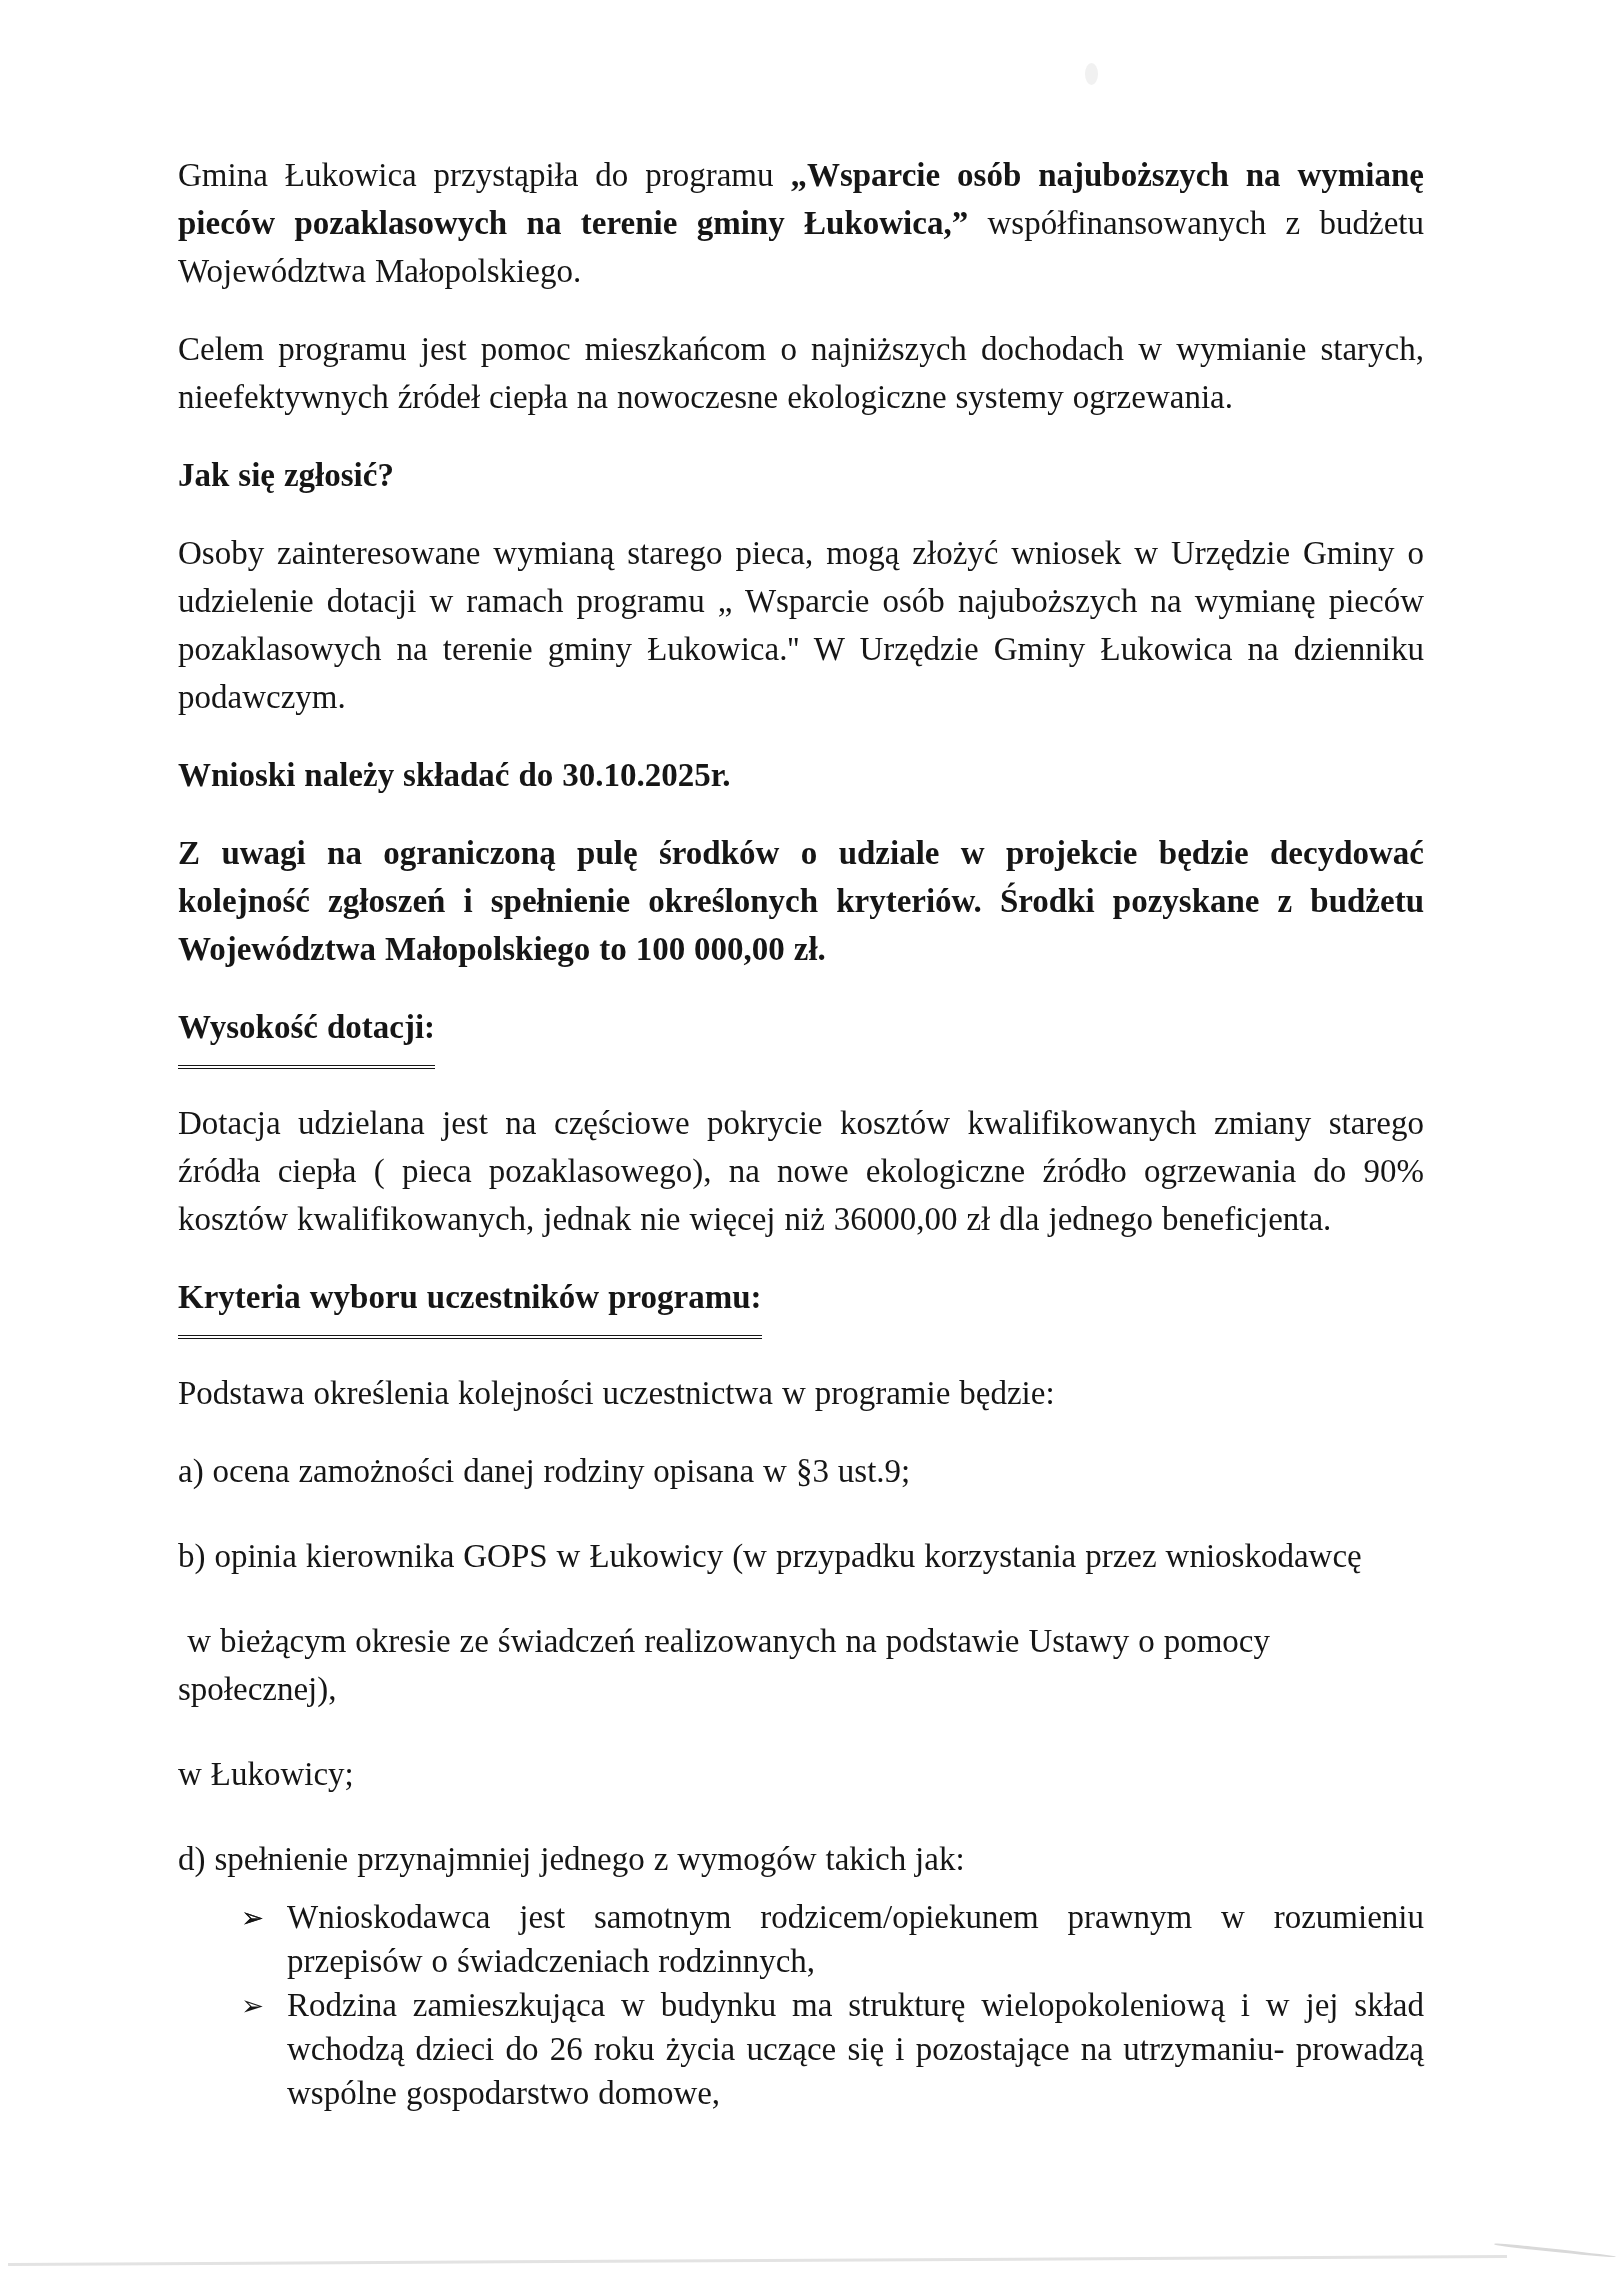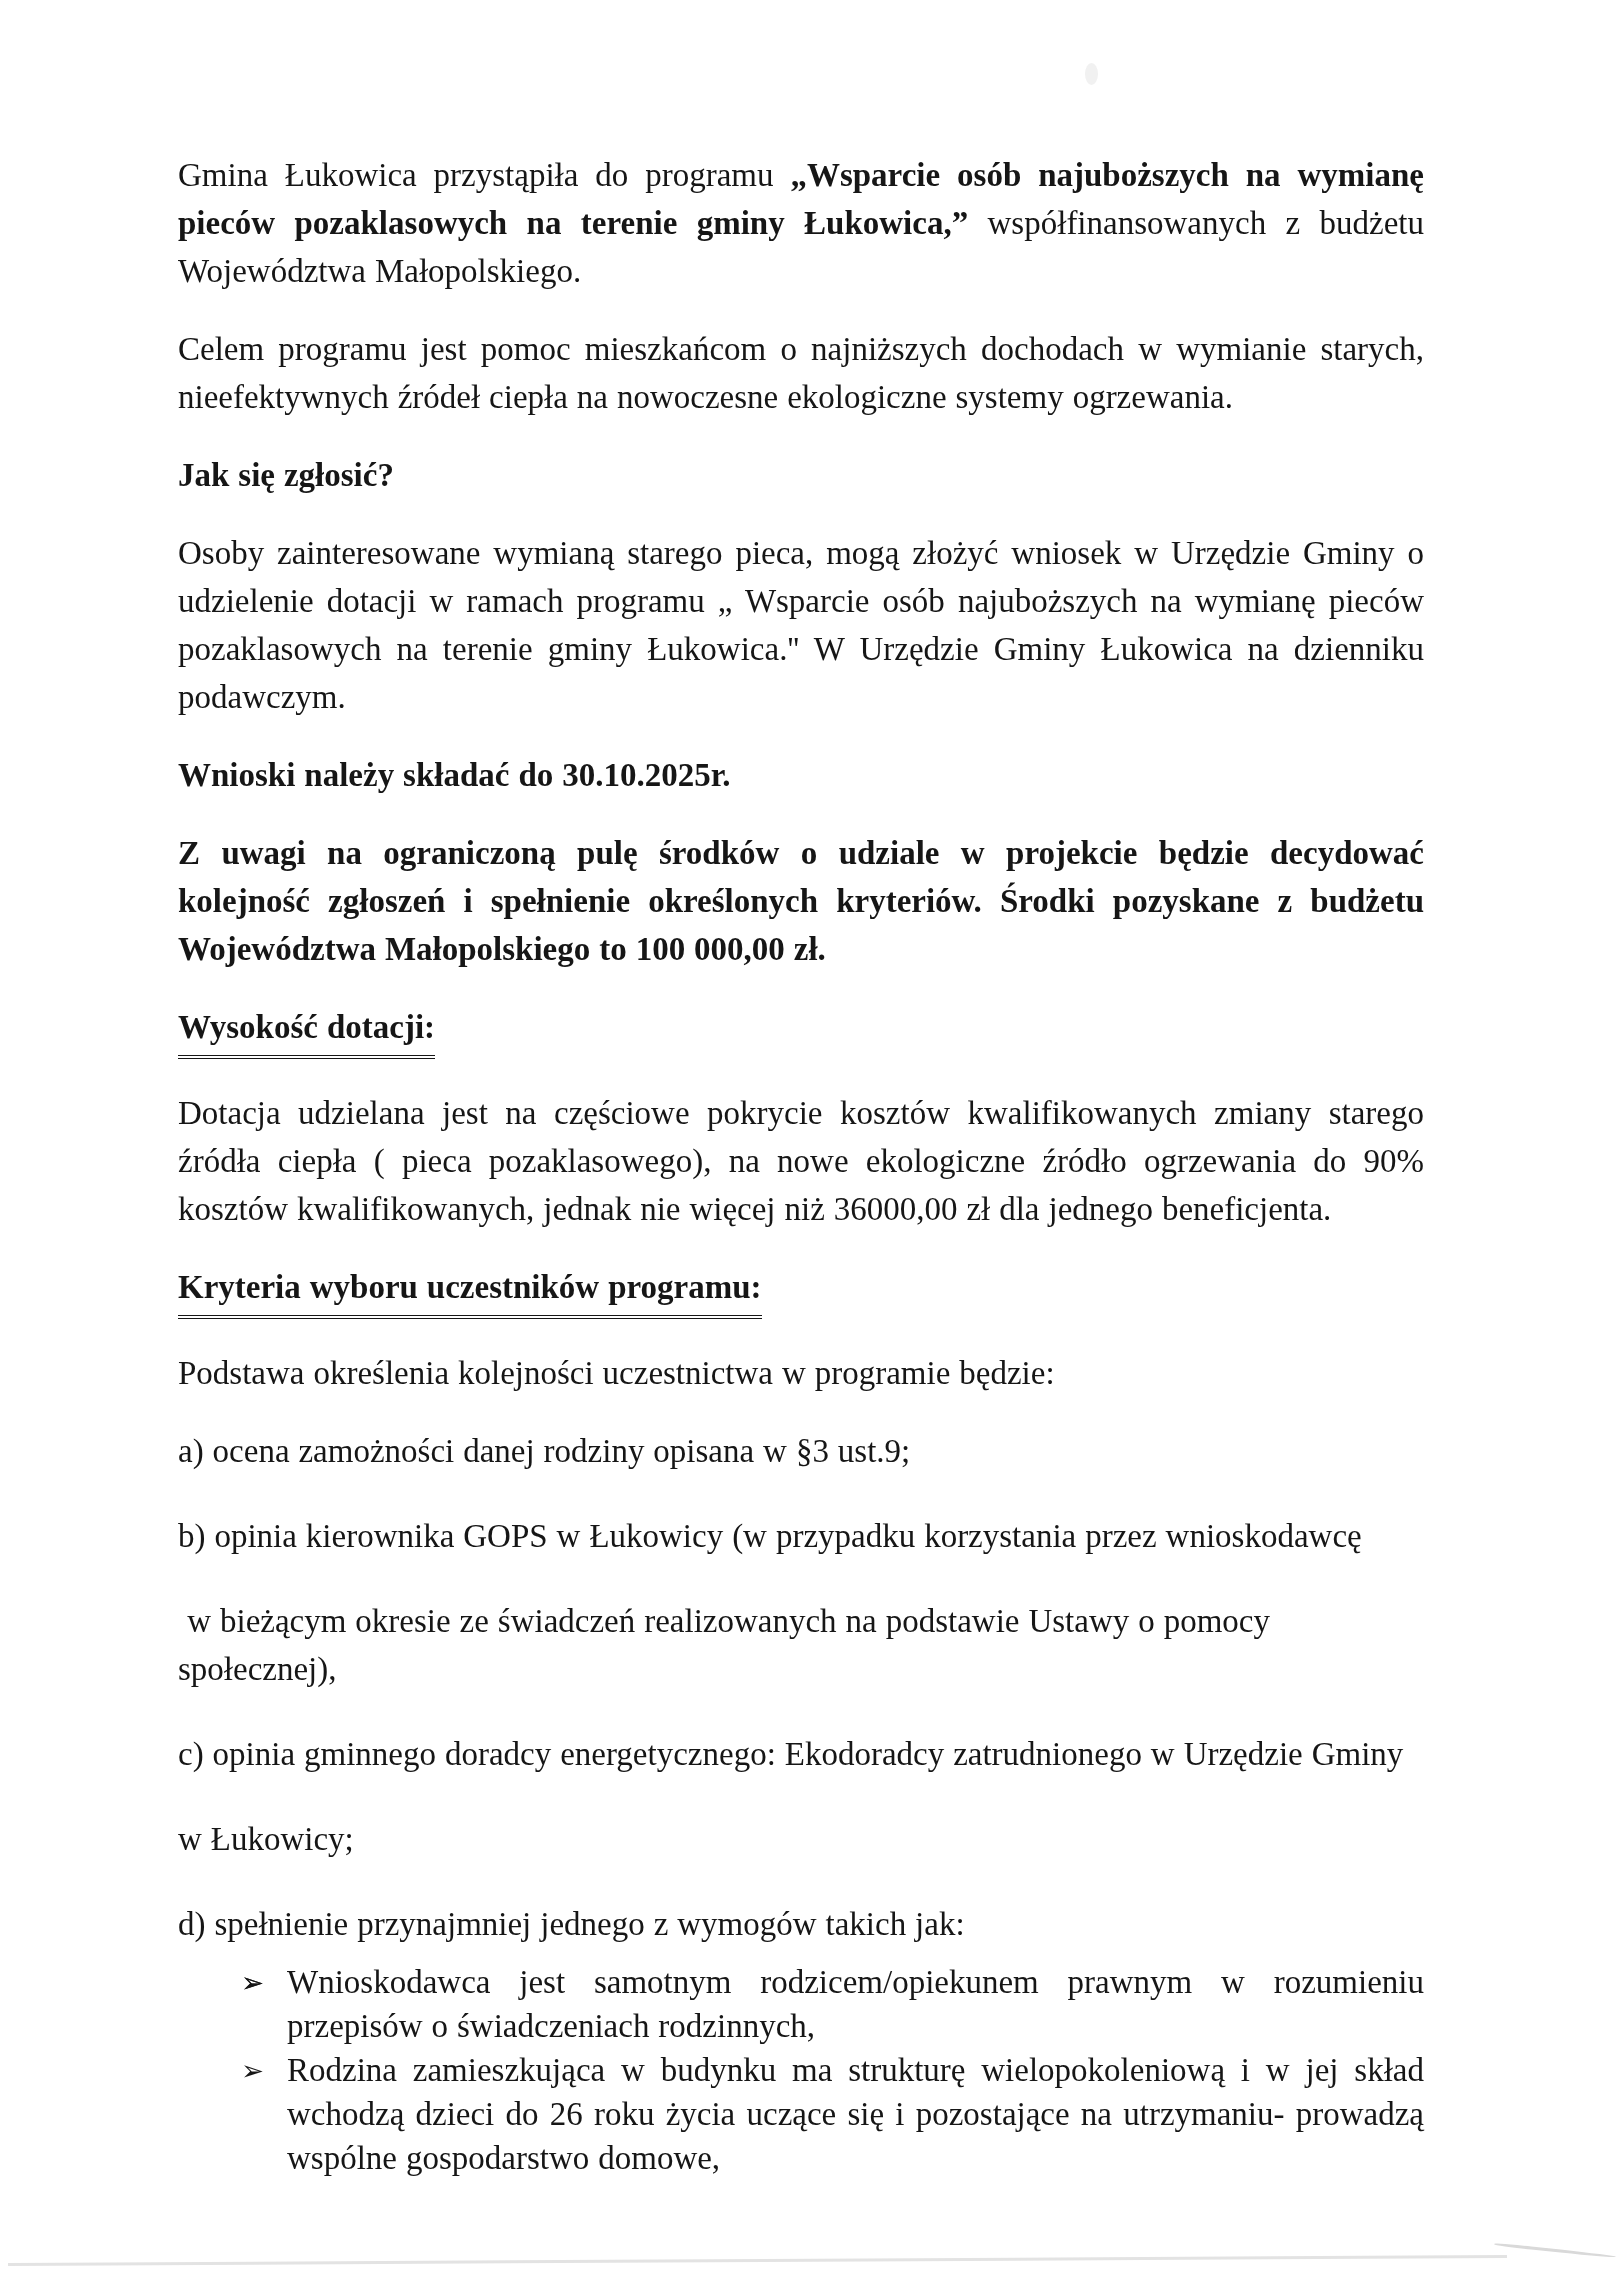--- a/index.html
+++ b/index.html
@@ -22,21 +22,21 @@
     line-height: 48px;
     text-align: justify;
     margin-bottom: 30px;
     word-spacing: 0.7px;
   }
   .single { text-align: left; }
   .bold { font-weight: bold; }
   .uline {
     display: inline-block;
     border-bottom: 4.6px double #161616;
-    padding-bottom: 4px;
+    padding-bottom: 14px;
   }
   .gap-lg { margin-bottom: 37px; }
   .gap-sm { margin-bottom: 12px; }
   .indent { text-indent: 9.2px; }
   ul.requirements { list-style: none; }
   ul.requirements li {
     position: relative;
     font-size: 33px;
     line-height: 44px;
     text-align: justify;
@@ -101,21 +101,20 @@
   <p class="para single"><span class="bold uline">Kryteria wyboru uczestników programu:</span></p>
 
   <p class="para single">Podstawa  określenia kolejności uczestnictwa w programie będzie:</p>
 
   <p class="para single gap-lg">a) ocena zamożności danej rodziny opisana w §3 ust.9;</p>
 
   <p class="para single gap-lg">b) opinia kierownika GOPS w Łukowicy (w przypadku korzystania przez wnioskodawcę</p>
 
   <p class="para single gap-lg indent">w bieżącym okresie  ze świadczeń realizowanych  na podstawie Ustawy o pomocy społecznej),</p>
 
-  <p class="para single gap-lg">c) opinia gminnego doradcy energetycznego: Ekodoradcy zatrudnionego w Urzędzie Gminy</p>
 
   <p class="para single gap-lg">w Łukowicy;</p>
 
   <p class="para single gap-sm">d) spełnienie przynajmniej jednego z wymogów  takich jak:</p>
 
   <ul class="requirements">
     <li><span class="marker">➢</span></li>
     <li><span class="marker">➢</span><span>Wnioskodawca jest samotnym rodzicem/opiekunem prawnym w rozumieniu przepisów o świadczeniach rodzinnych,</span></li>
     <li><span class="marker">➢</span><span>Rodzina zamieszkująca  w budynku ma strukturę wielopokoleniową i w jej skład wchodzą dzieci do 26 roku życia uczące się i pozostające na utrzymaniu- prowadzą wspólne gospodarstwo domowe,</span></li>
   </ul>

